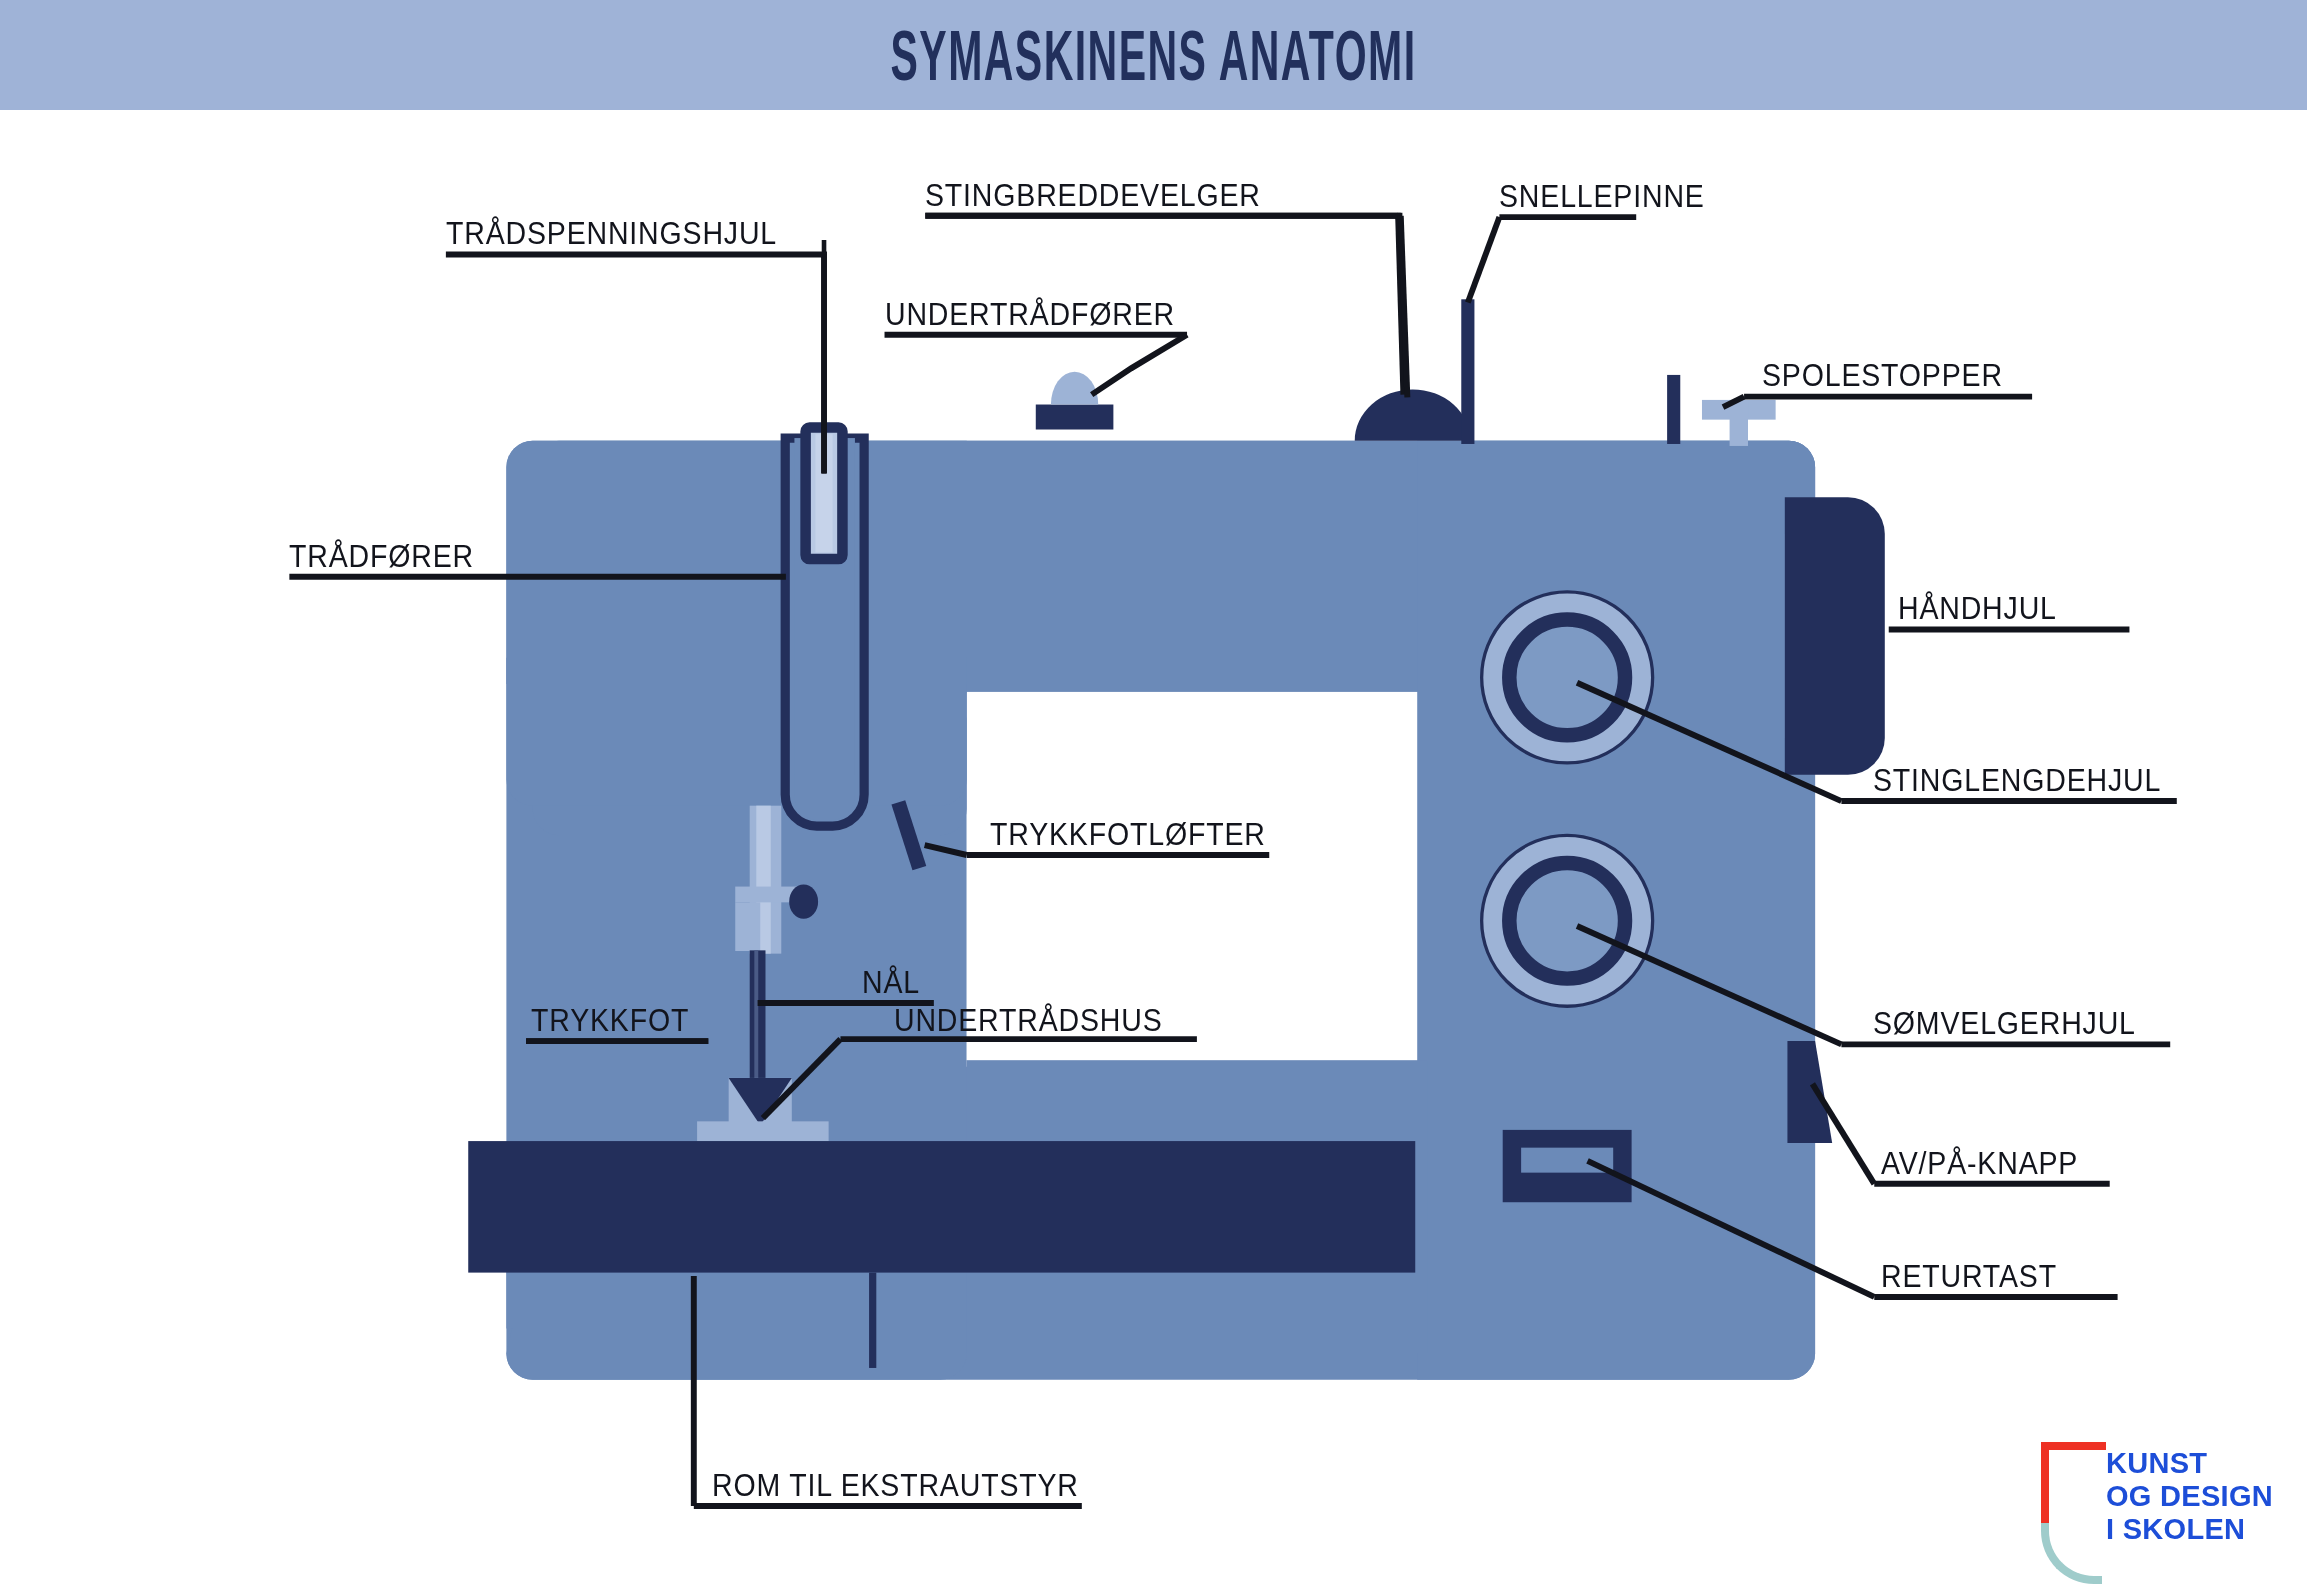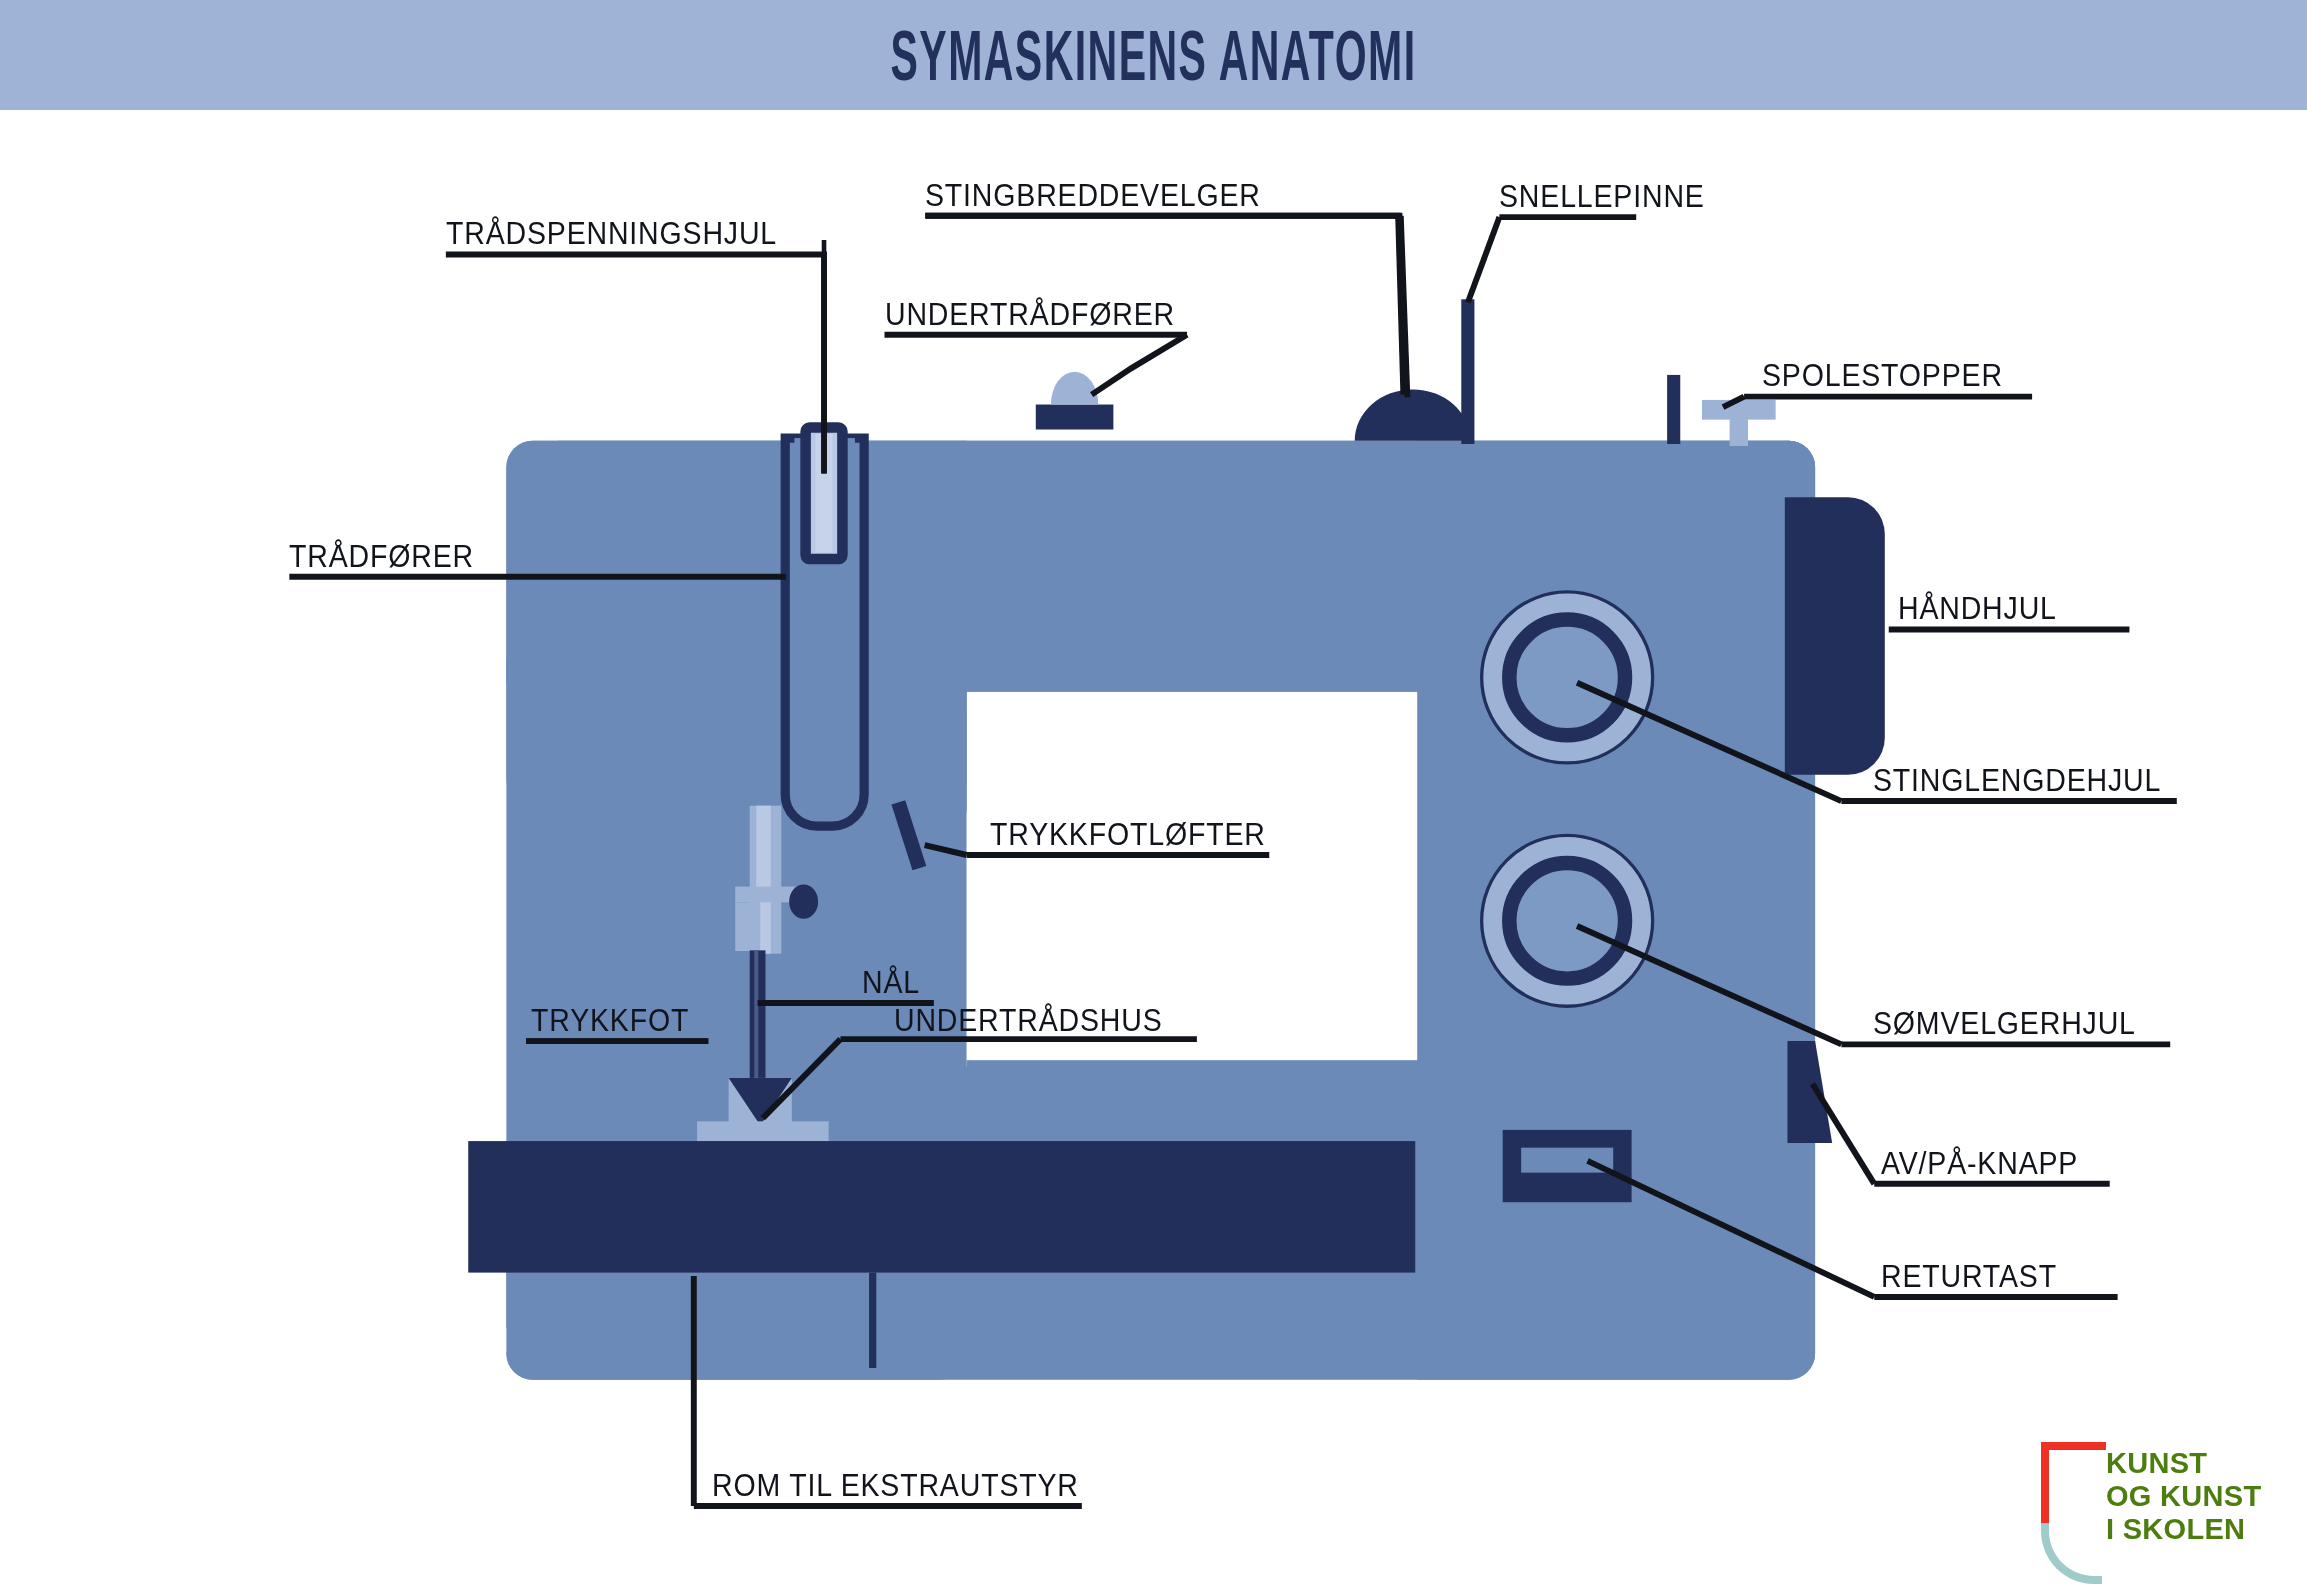--- a/index.html
+++ b/index.html
@@ -50,21 +50,21 @@
     position:absolute;left:5.3px;top:2.6px;width:57px;height:79px;
     border-top:8.5px solid #ee3124;border-left:8.5px solid #ee3124;
   }
   .logo-arc{
     position:absolute;left:5.3px;top:84px;width:53px;height:53px;
     border-bottom:8.5px solid #9fcccb;border-left:8.5px solid #9fcccb;
     border-bottom-left-radius:53px;
   }
   .logo-text{
     position:absolute;left:70px;top:8px;
-    color:#4d7c0f;font-weight:700;
+    color:#1d4ed8;font-weight:700;
     font-family:"Liberation Sans", sans-serif;
     font-size:29px;line-height:1.14;letter-spacing:0.3px;
   }
   .logo-text div{white-space:nowrap;}
 </style>
 </head>
 <body>
 
 <div id="stage">
 
@@ -266,19 +266,19 @@
 
   <div class="label" style="left:1881px; top:1261px;">RETURTAST</div>
 
   <div class="label" style="left:712px; top:1470px;">ROM TIL EKSTRAUTSTYR</div>
 
   <div class="logo">
     <div class="logo-bracket"></div>
     <div class="logo-arc"></div>
     <div class="logo-text">
       <div>KUNST</div>
-      <div>OG KUNST</div>
+      <div>OG DESIGN</div>
       <div>I SKOLEN</div>
     </div>
   </div>
 
 </div>
 
 
 </body></html>

